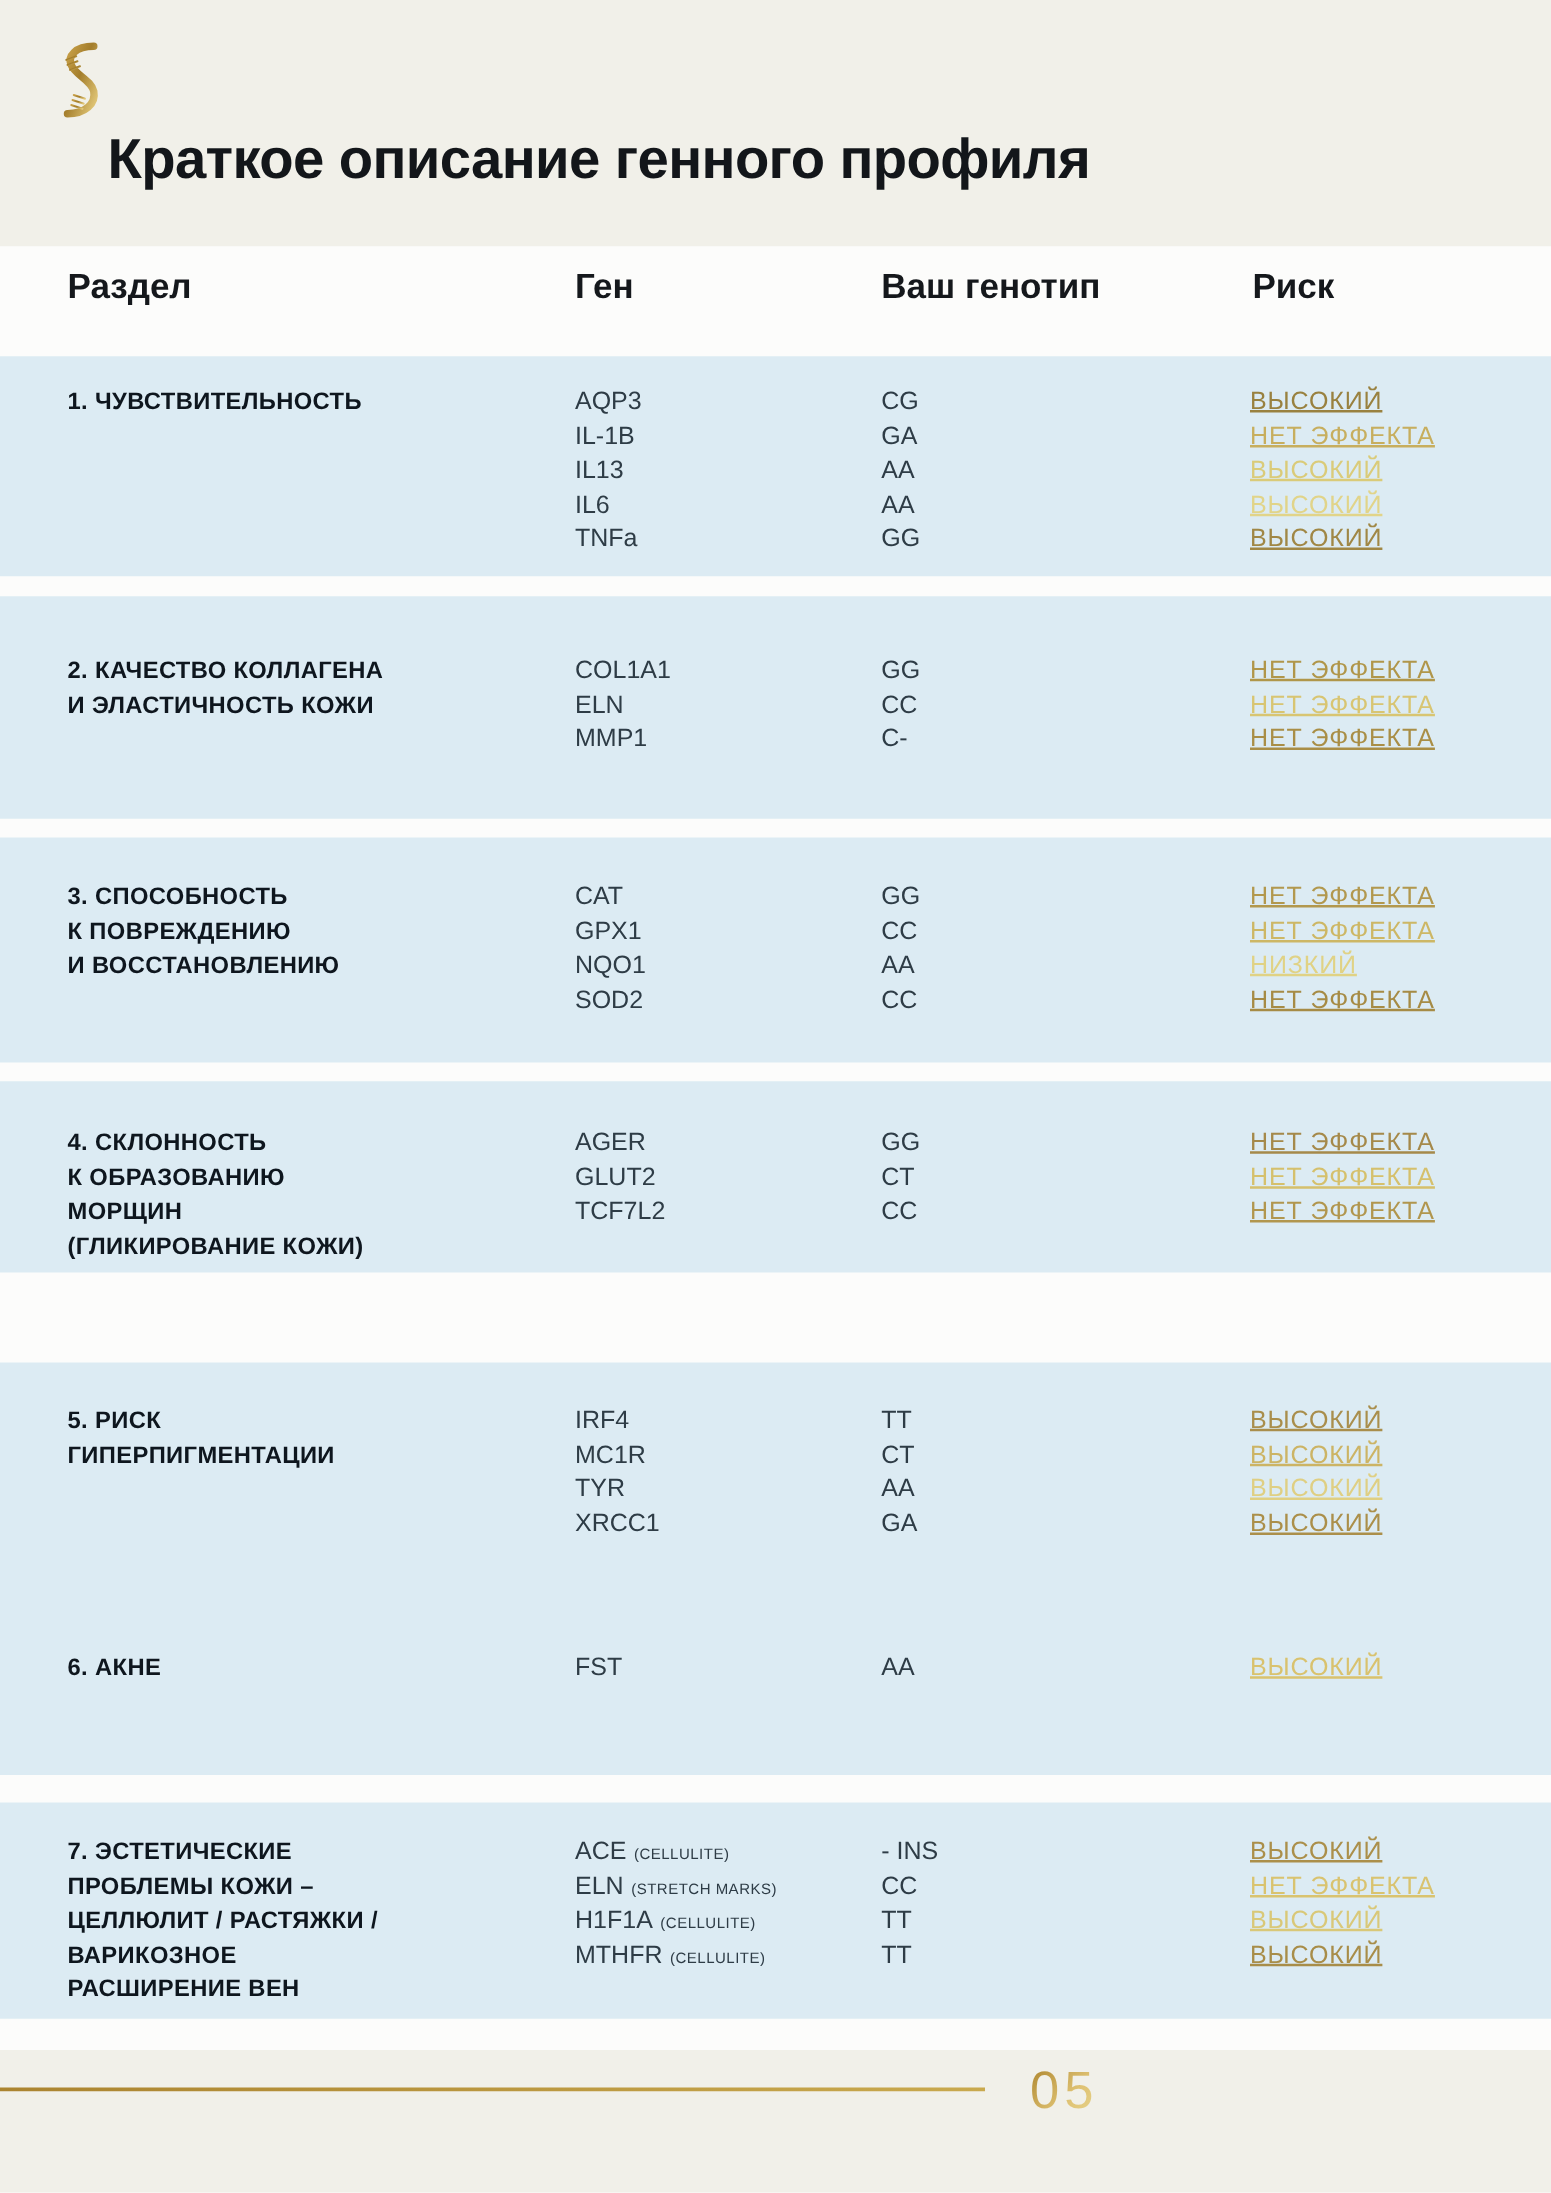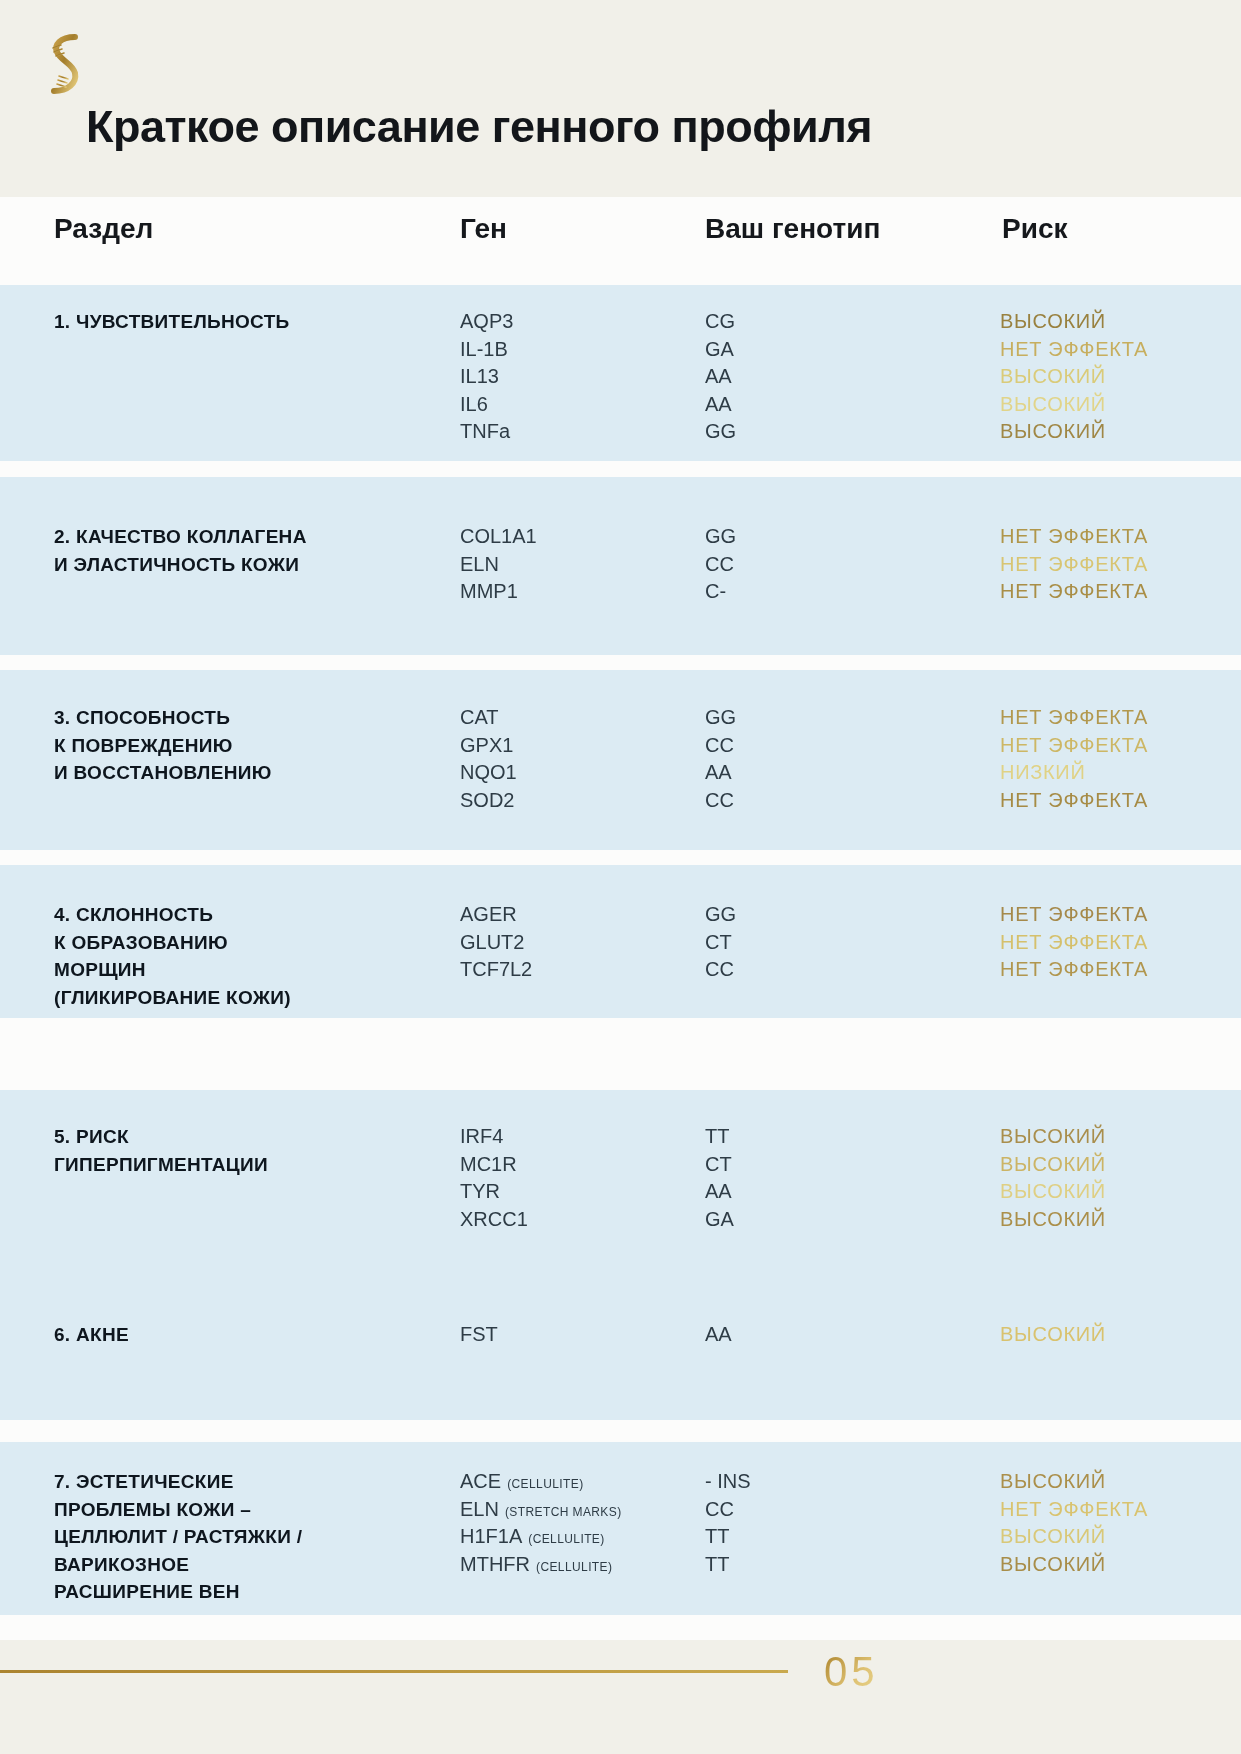--- a/index.html
+++ b/index.html
@@ -33,21 +33,21 @@
   .col-sec{left:54px;width:380px;}
   .col-gene{left:460px;width:240px;}
   .col-gt{left:705px;width:220px;}
   .col-risk{left:1000px;width:235px;}
   .sec-label{
     font-size:19px;font-weight:700;color:#0e161e;line-height:27.5px;
     letter-spacing:0.3px;white-space:pre-line;
   }
   .line{display:block;height:27.5px;line-height:27.5px;font-size:20px;color:#2e3c46;white-space:nowrap;}
   .gene-note{font-size:12px;margin-left:6px;letter-spacing:0.4px;color:#2e3c46;}
-  .risk-line{letter-spacing:0.7px;}
+  .risk-line{letter-spacing:0.7px;text-decoration:underline;}
   
   .gold-line{position:absolute;left:0;top:1670px;width:788px;height:3px;
     background:linear-gradient(90deg,#ab8430,#c9a94e);}
   .page-num{
     position:absolute;left:824px;top:1648px;
     font-size:42px;font-weight:300;letter-spacing:4px;color:#c9a94e;
     background:linear-gradient(135deg,#b18a33 10%,#dfc273 60%,#e8d68f 100%);
     -webkit-background-clip:text;background-clip:text;-webkit-text-fill-color:transparent;
   }
 </style>

